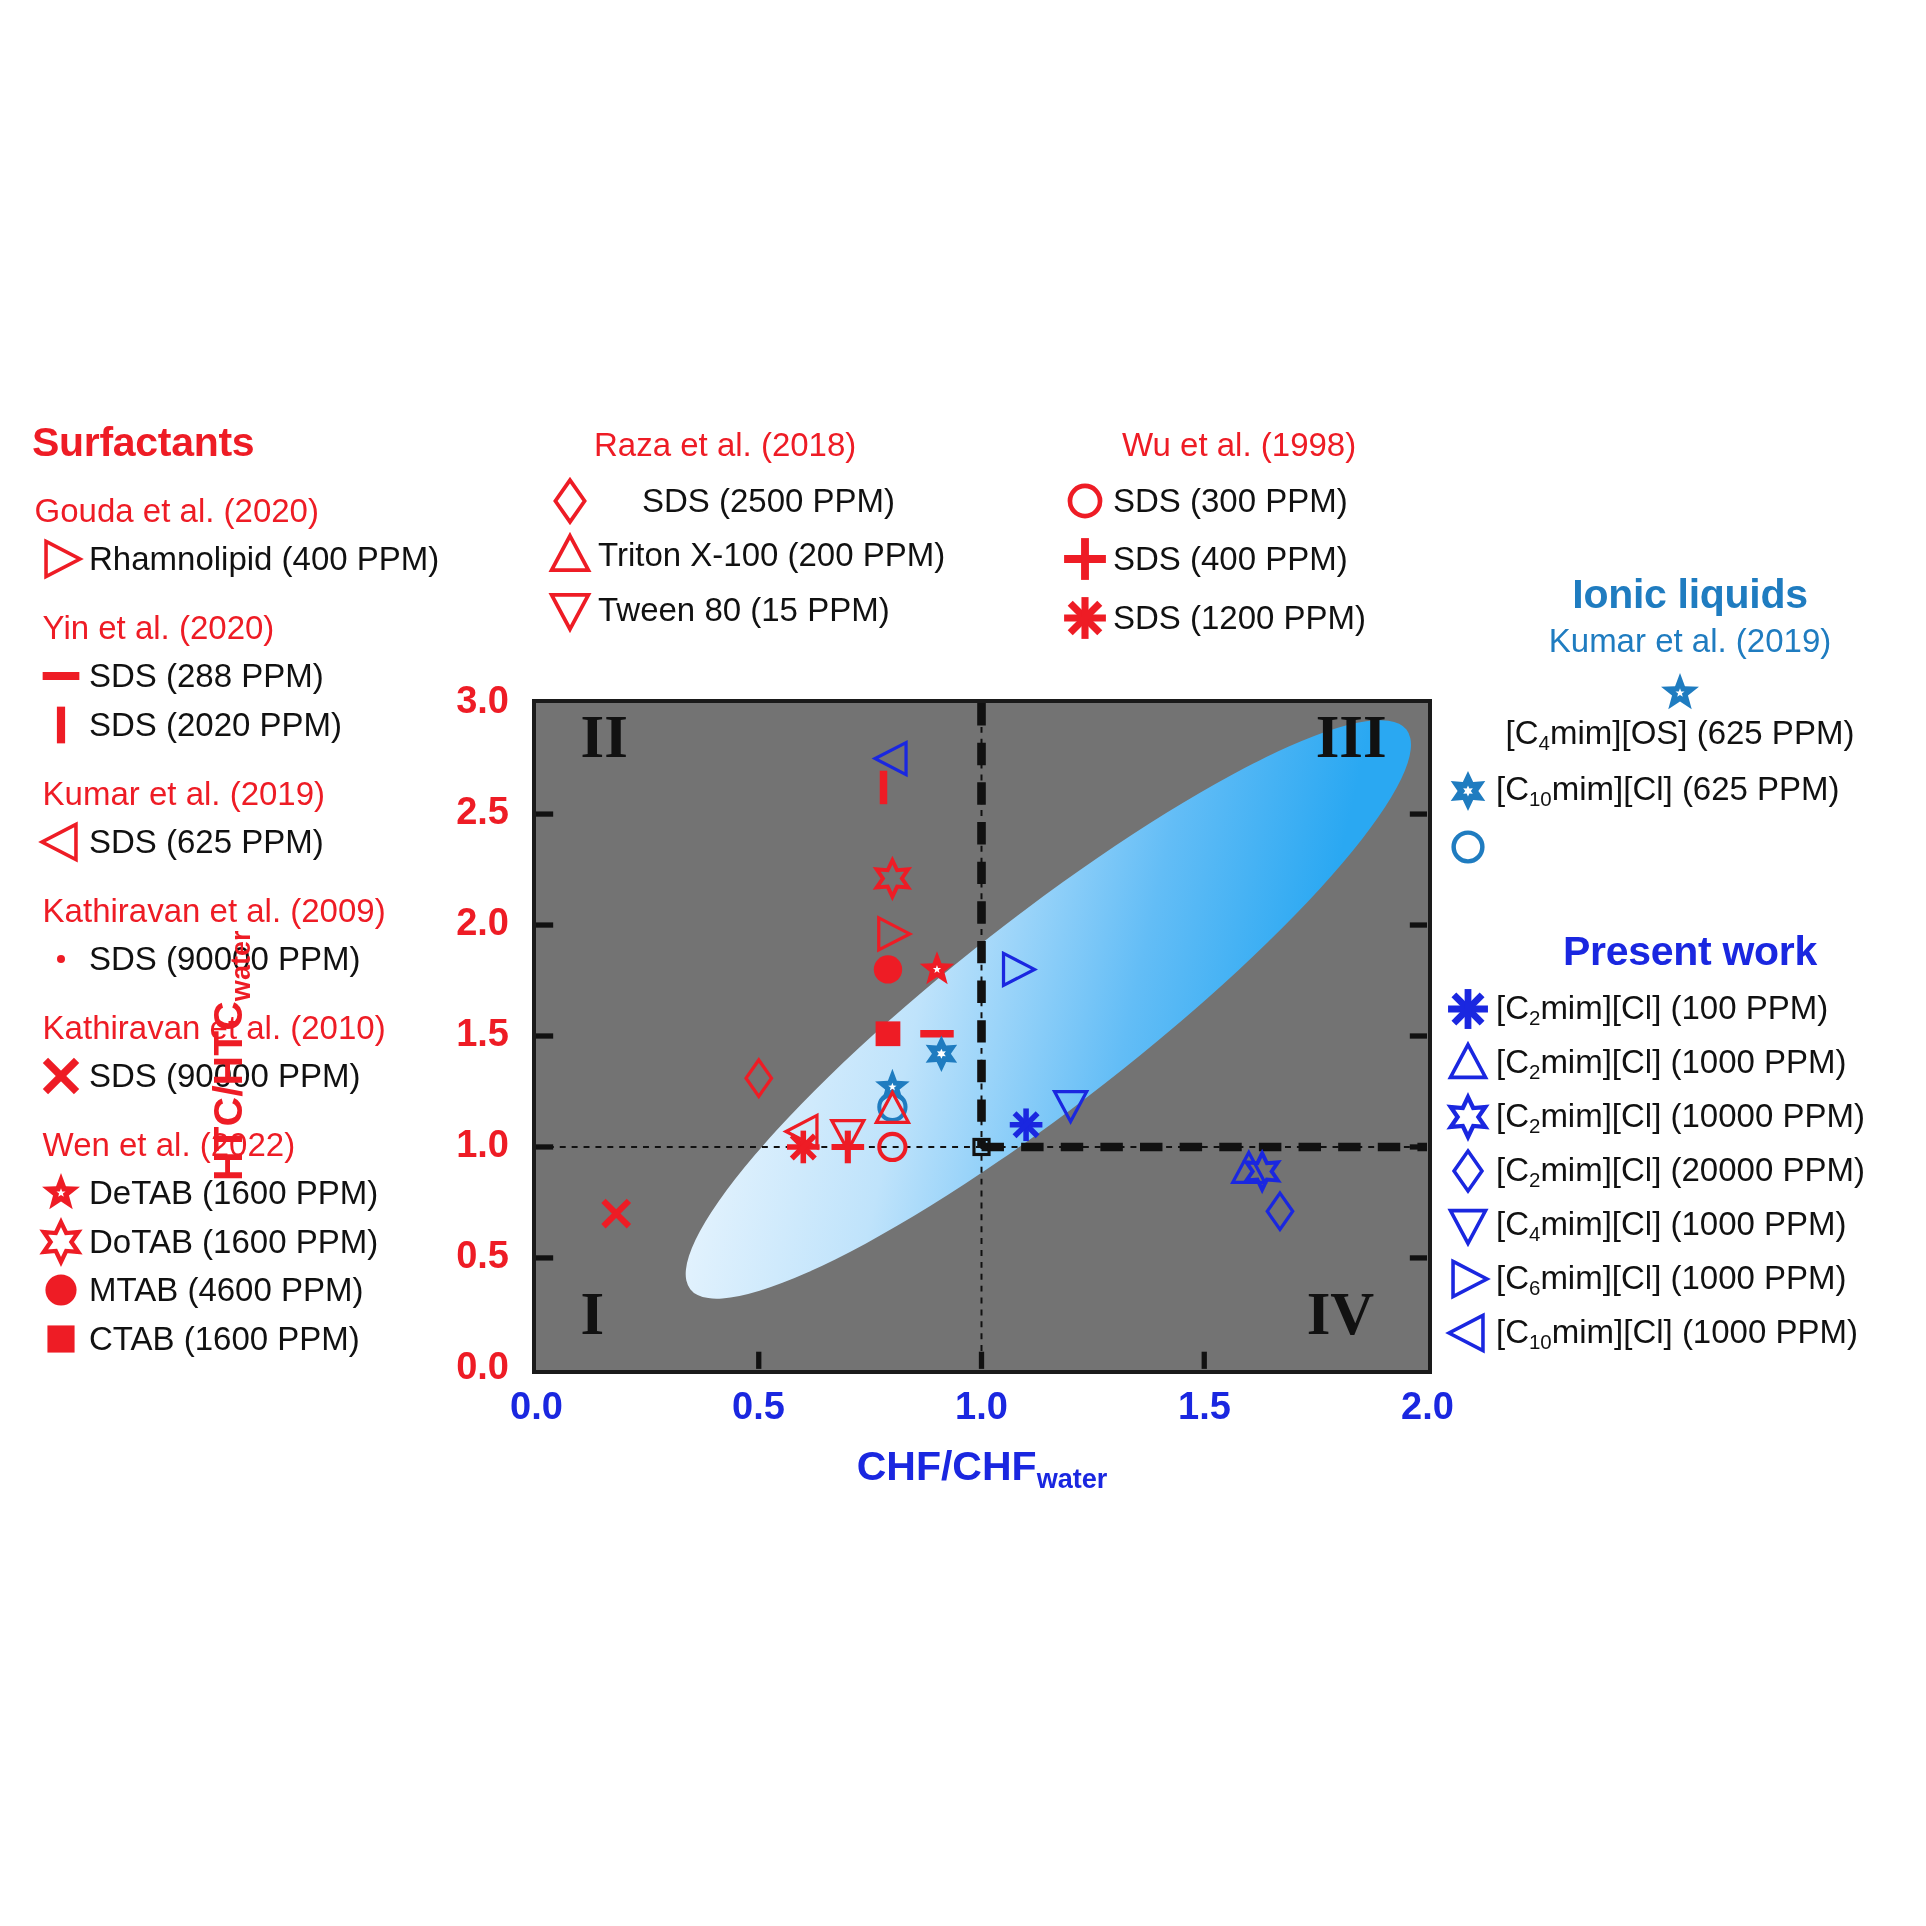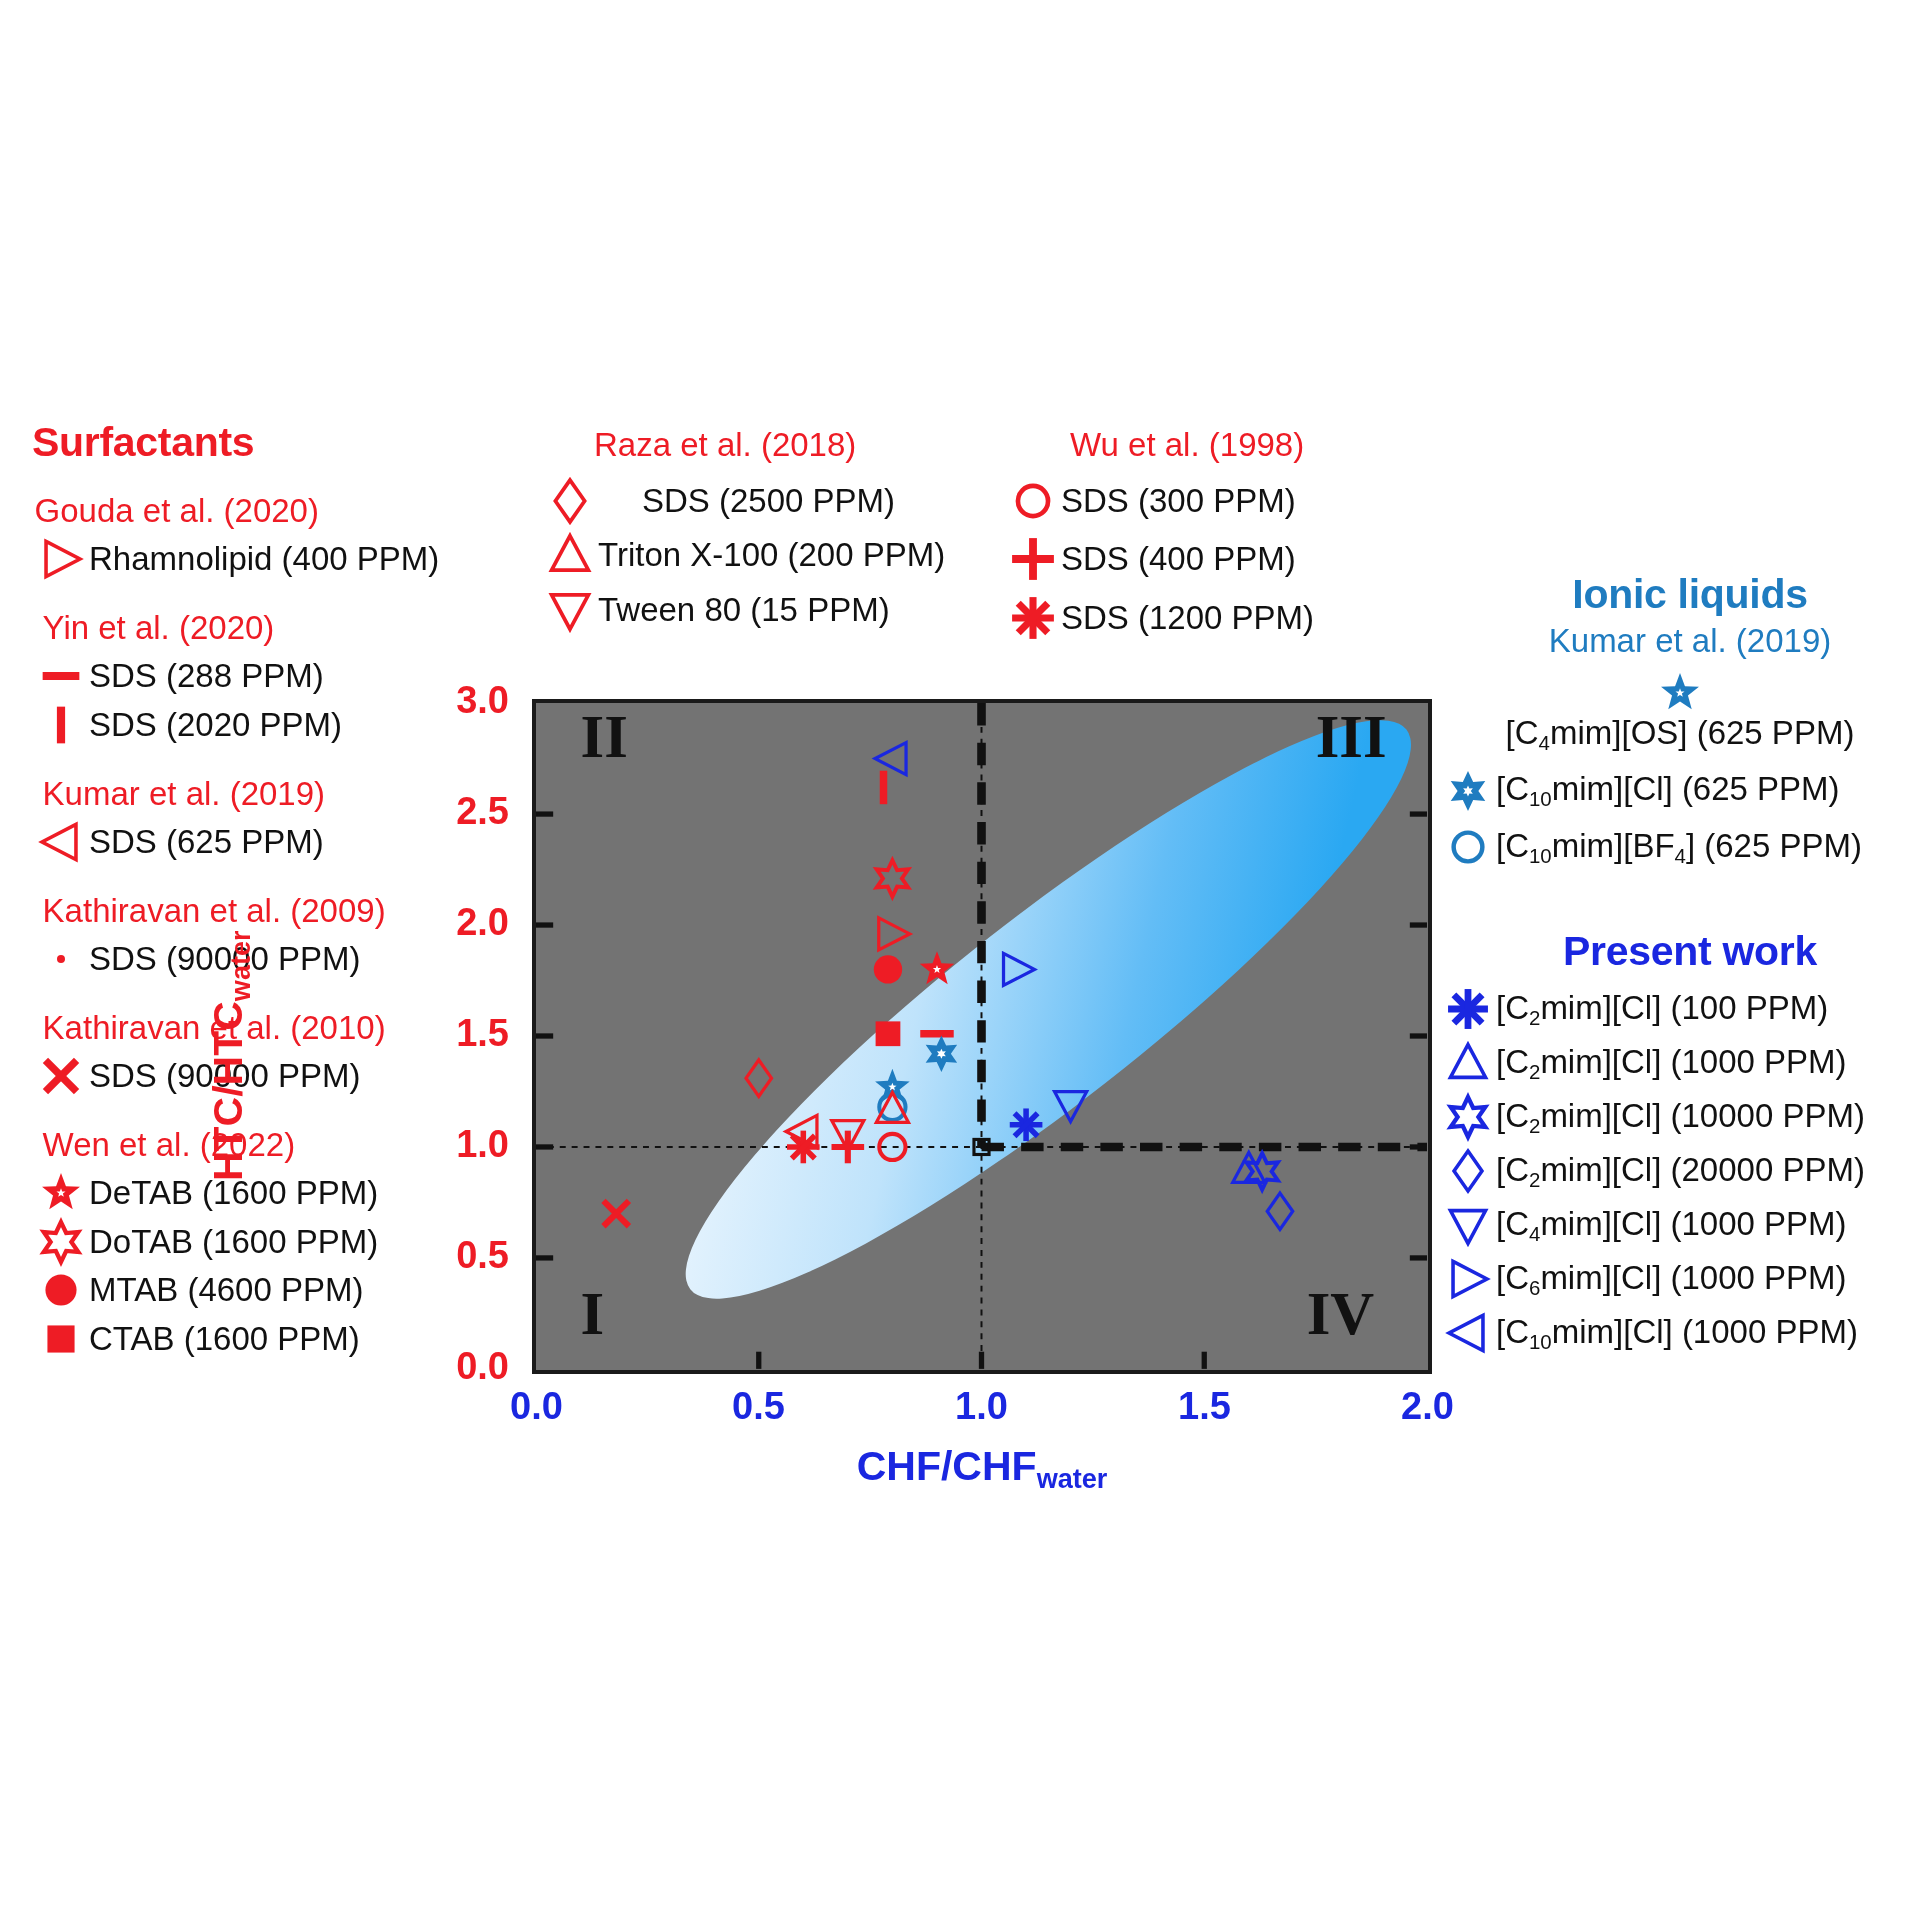--- a/index.html
+++ b/index.html
@@ -172,21 +172,21 @@
         <span class="mk-cell">
           <svg width="44" height="44" viewBox="-33 -33 66 66">
             <polygon points="0,28.842 27.587999999999997,-22.572 -27.587999999999997,-22.572" fill="none" stroke="#ee1c25" stroke-width="5.61" stroke-linejoin="miter"></polygon>
           </svg>
         </span>
         <span class="item-label">Tween 80 (15 PPM)</span>
       </div>
     </div>
 </div>
 
-<div class="abs" id="wu-legend" style="left:1004px;top:426px;">
+<div class="abs" id="wu-legend" style="left:1056px;top:426px;">
   <div class="ref" style="margin-left:66px;">Wu et al. (1998)</div>
   <div id="wu-items" style="margin-top:14.5px;">
       <div class="legend-row" style="margin-bottom: 14.5px;">
         <span class="mk-cell">
           <svg width="44" height="44" viewBox="-33 -33 66 66">
             <circle cx="0" cy="0" r="22.572" fill="none" stroke="#ee1c25" stroke-width="7.0125"></circle>
           </svg>
         </span>
         <span class="item-label">SDS (300 PPM)</span>
       </div>
@@ -234,21 +234,20 @@
           </svg>
         </span>
         <span class="item-label">[C<sub>10</sub>mim][Cl] (625 PPM)</span>
       </div>
       <div class="legend-row" style="margin-bottom: 14.5px;">
         <span class="mk-cell">
           <svg width="42" height="42" viewBox="-32 -32 64 64">
             <circle cx="0" cy="0" r="21.887999999999998" fill="none" stroke="#1f7cc0" stroke-width="6.800000000000001"></circle>
           </svg>
         </span>
-        <span class="item-label">[C<sub>10</sub>mim][BF<sub>4</sub>] (625 PPM)</span>
       </div>
     </div>
 </div>
 
 <div class="abs" id="present-legend" style="left:1439px;top:928px;">
   <div class="sect-title blue-d" style="text-align:center;width:462px;margin-left:20px;">Present work</div>
   <div id="present-items" style="margin-top:13.2px;">
       <div class="legend-row" style="margin-bottom: 12px;">
         <span class="mk-cell">
           <svg width="42" height="42" viewBox="-32 -32 64 64">

